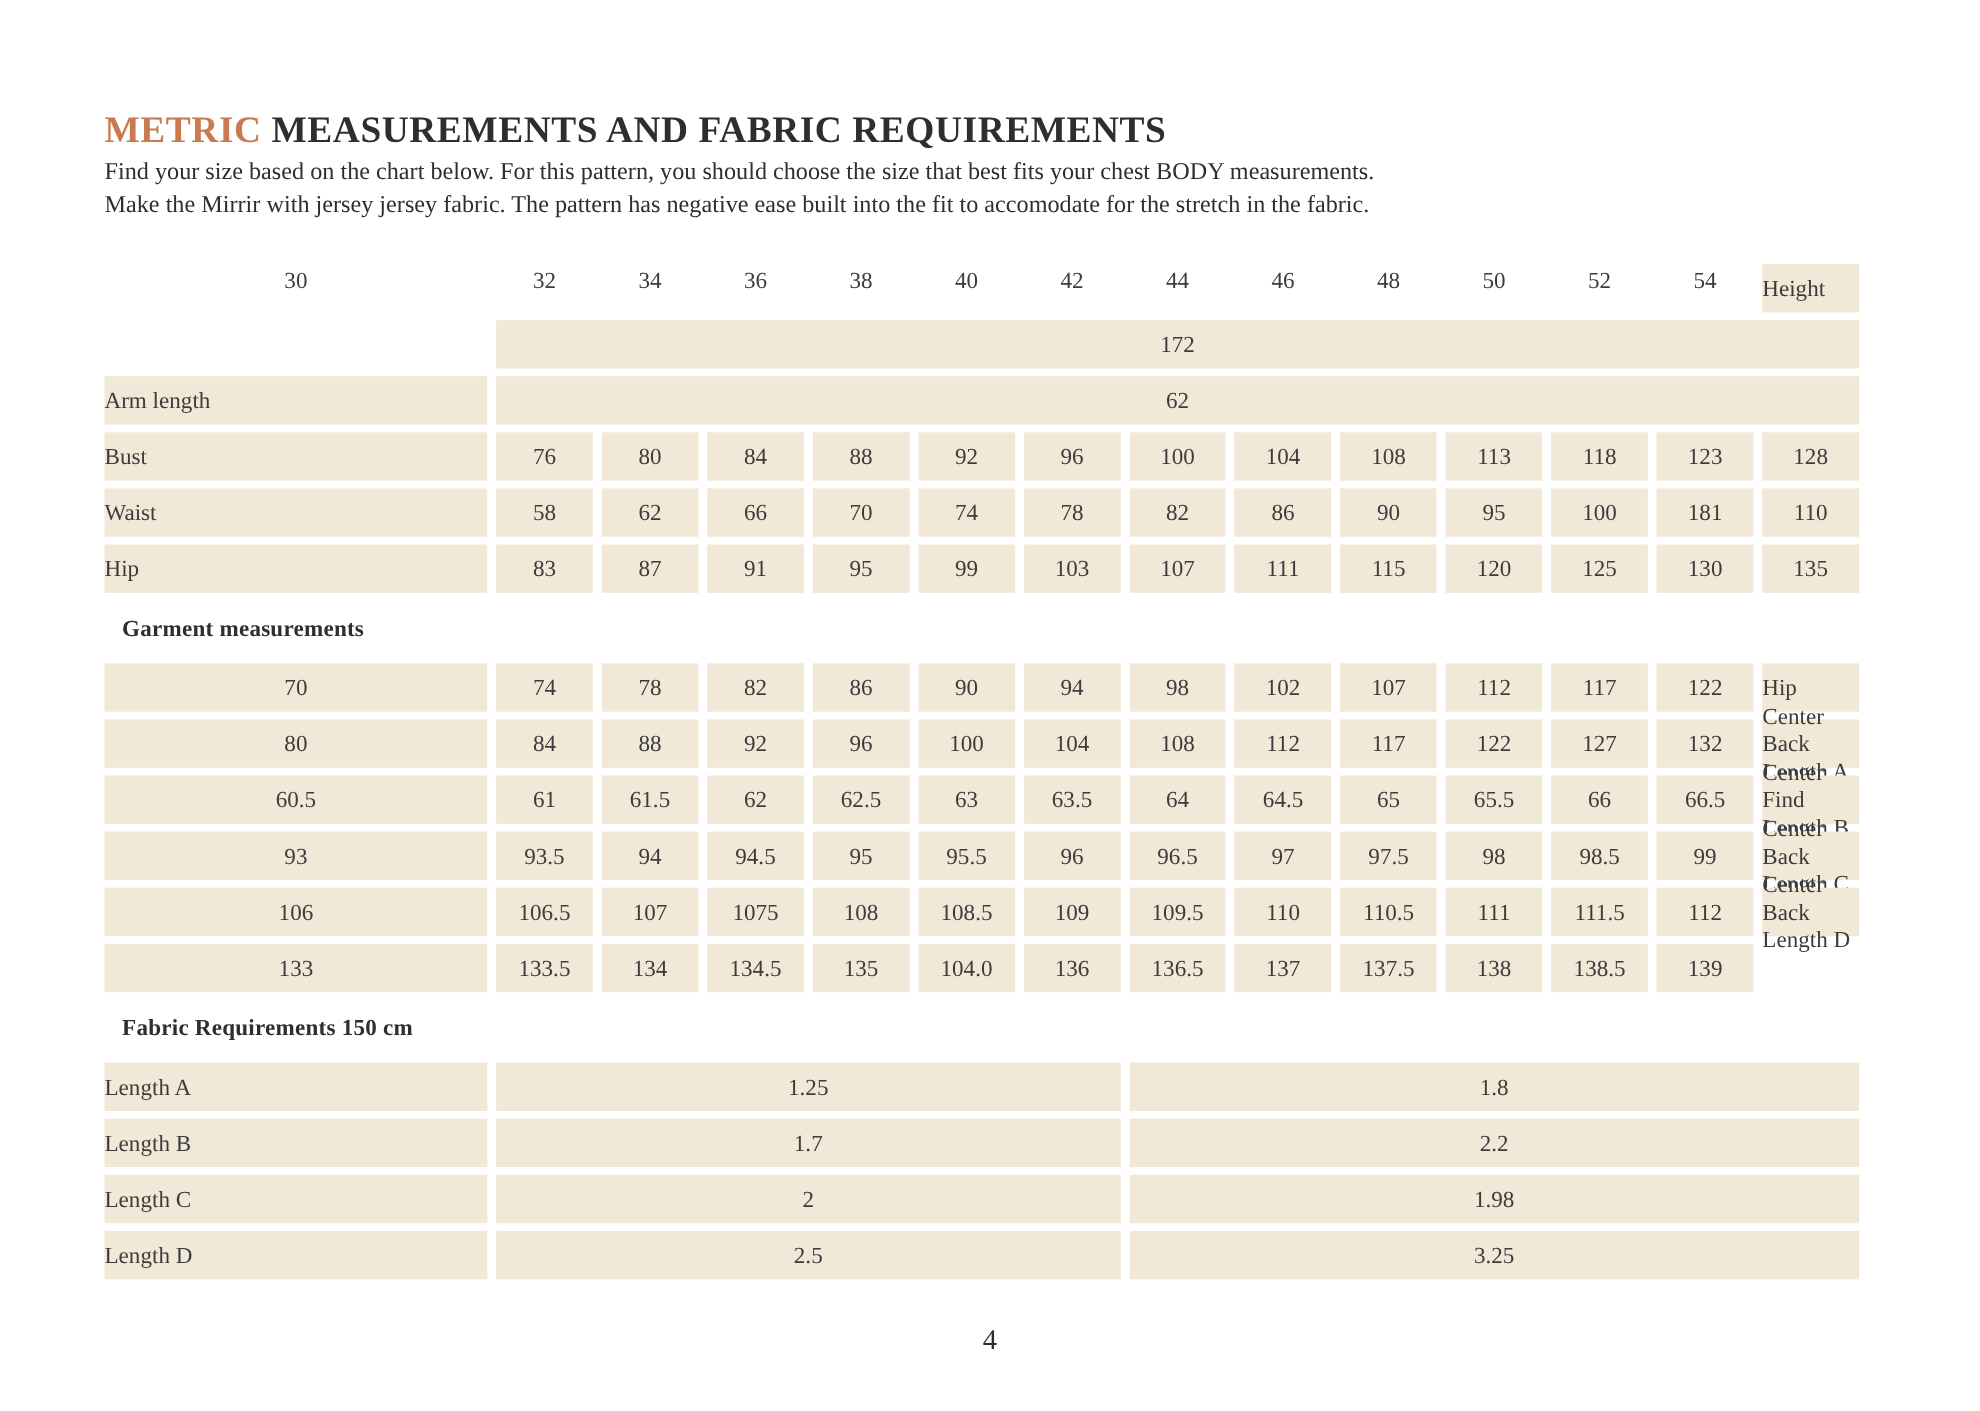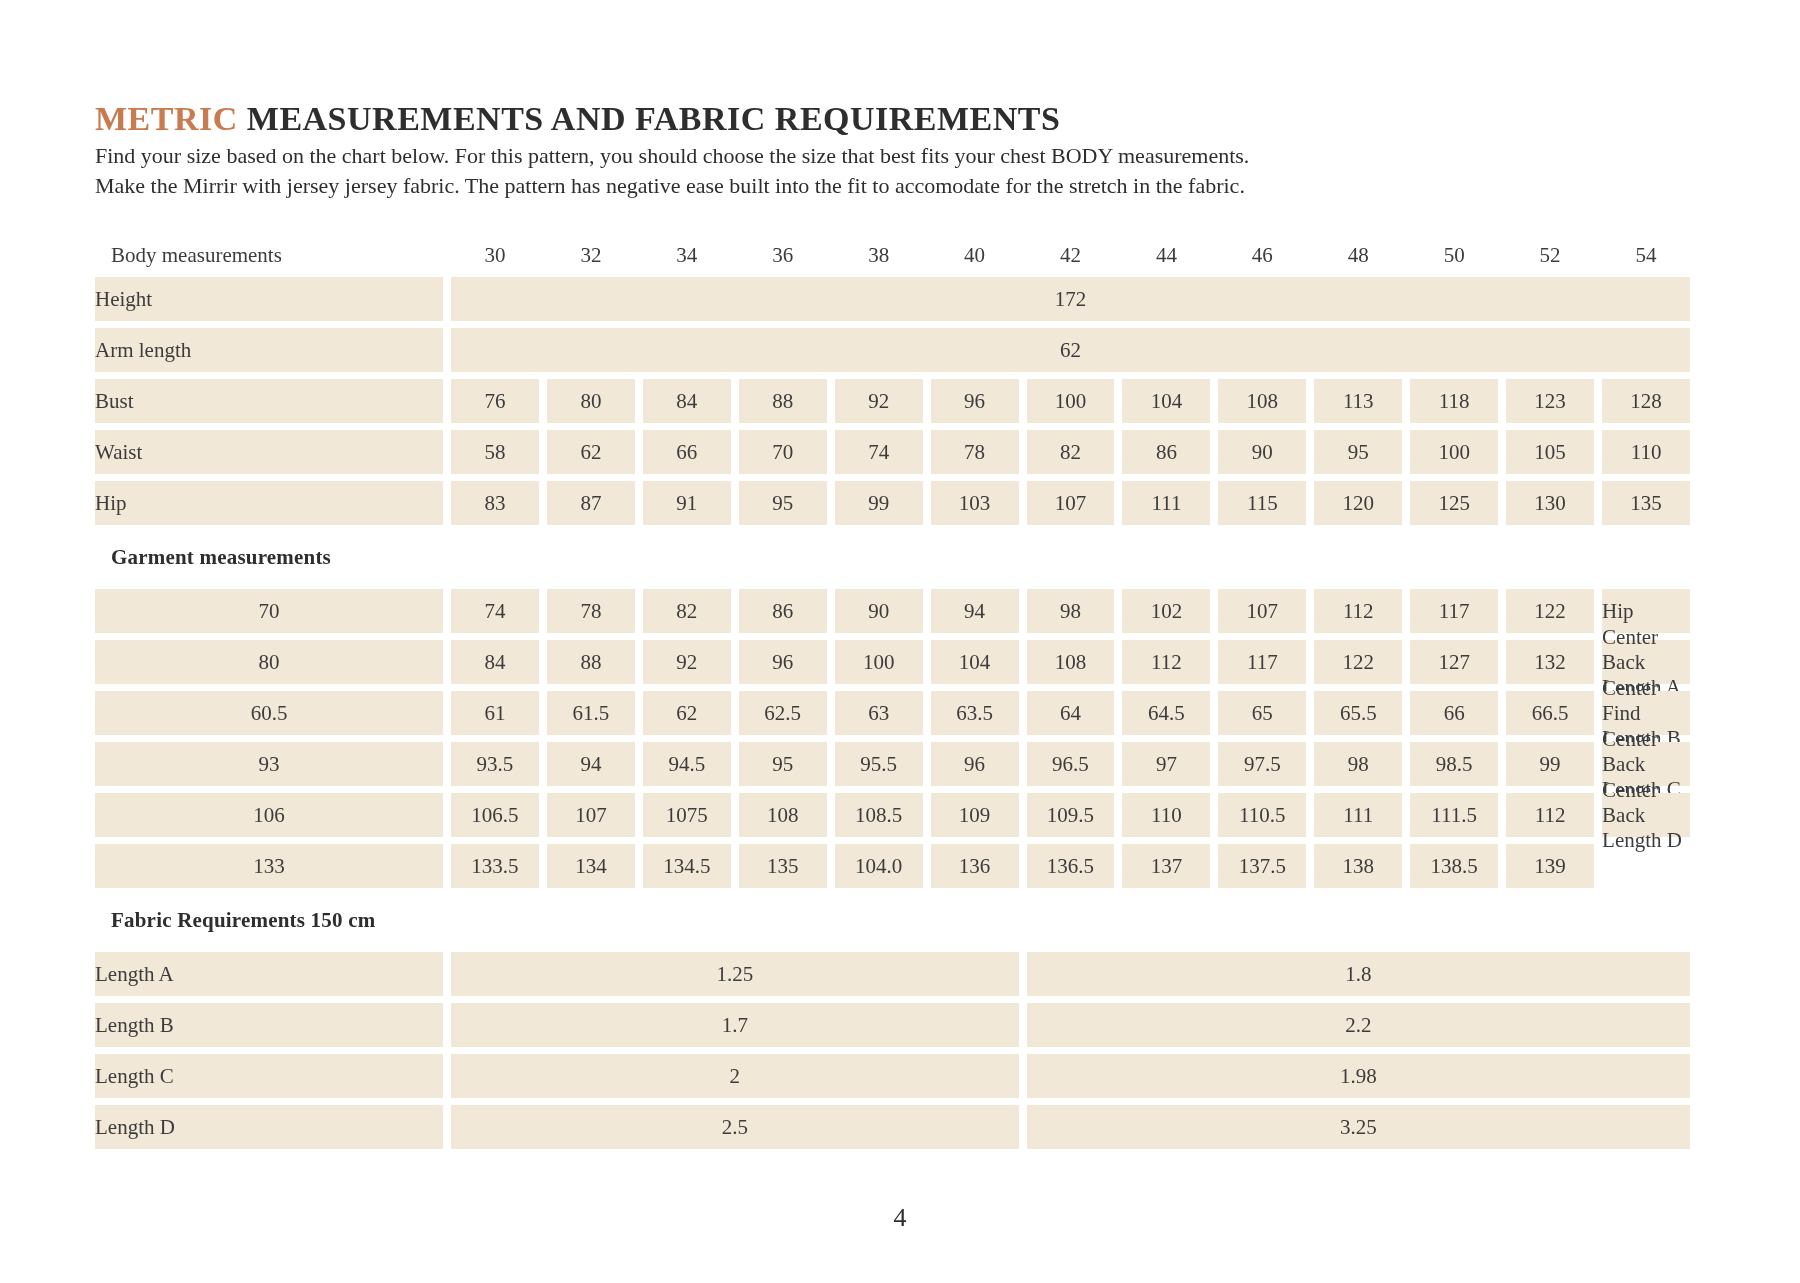--- a/index.html
+++ b/index.html
@@ -94,21 +94,20 @@
 
 <div class="page">
   <div class="content">
 
     <h1 class="title"><span class="accent">METRIC</span><span> MEASUREMENTS AND FABRIC REQUIREMENTS</span></h1>
 
     <p class="intro">Find your size based on the chart below. For this pattern, you should choose the size that best fits your chest BODY measurements.</p>
     <p class="intro">Make the Mirrir with jersey jersey fabric. The pattern has negative ease built into the fit to accomodate for the stretch in the fabric.</p>
 
     <div class="grid" id="size-table">
-        <div class="hcell label">Body measurements</div>
         <div class="hcell">30</div>
         <div class="hcell">32</div>
         <div class="hcell">34</div>
         <div class="hcell">36</div>
         <div class="hcell">38</div>
         <div class="hcell">40</div>
         <div class="hcell">42</div>
         <div class="hcell">44</div>
         <div class="hcell">46</div>
         <div class="hcell">48</div>
@@ -138,21 +137,21 @@
         <div class="cell">62</div>
         <div class="cell">66</div>
         <div class="cell">70</div>
         <div class="cell">74</div>
         <div class="cell">78</div>
         <div class="cell">82</div>
         <div class="cell">86</div>
         <div class="cell">90</div>
         <div class="cell">95</div>
         <div class="cell">100</div>
-        <div class="cell">105</div>
+        <div class="cell">181</div>
         <div class="cell">110</div>
         <div class="cell label">Hip</div>
         <div class="cell">83</div>
         <div class="cell">87</div>
         <div class="cell">91</div>
         <div class="cell">95</div>
         <div class="cell">99</div>
         <div class="cell">103</div>
         <div class="cell">107</div>
         <div class="cell">111</div>

